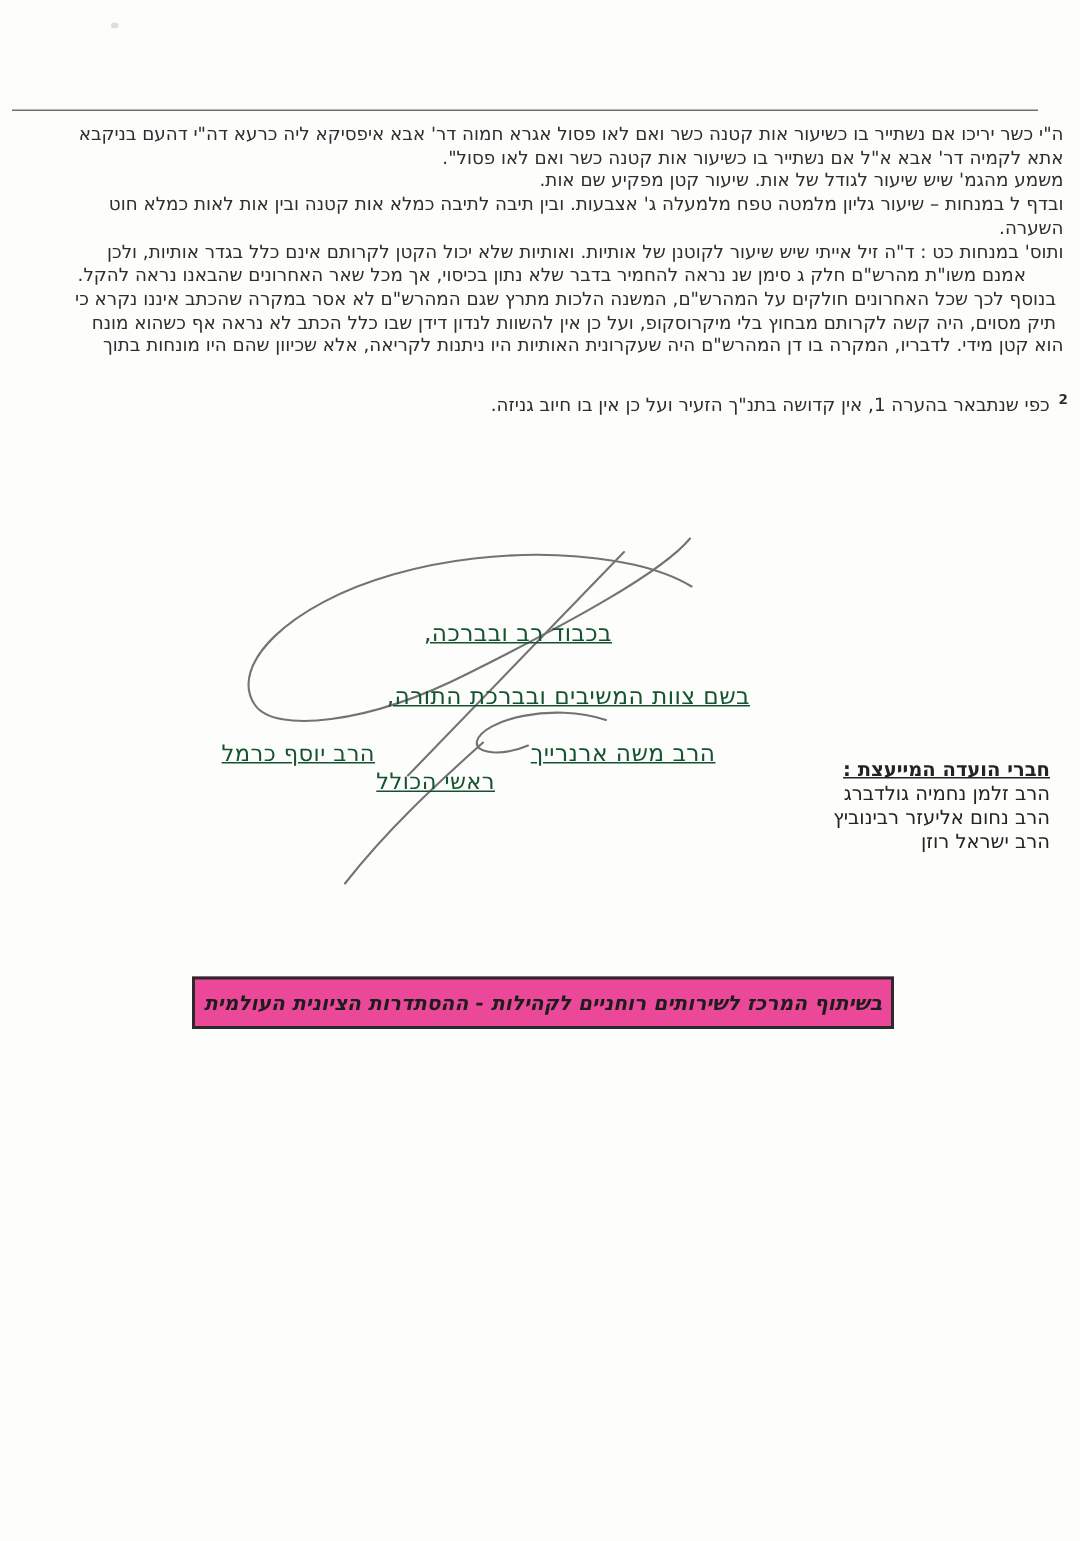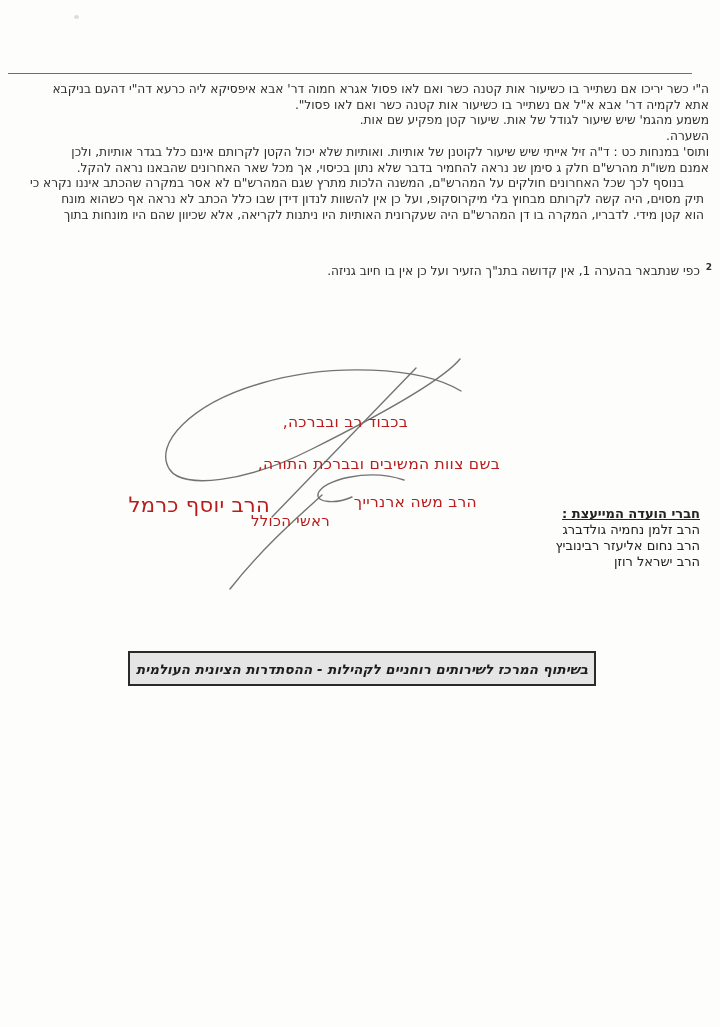--- a/index.html
+++ b/index.html
@@ -20,54 +20,55 @@
   .body-text .bline:nth-child(7){padding-right:25px;}
   .body-text .bline:nth-child(8){padding-right:5px;}
   .body-text .bline:nth-child(9){padding-right:5px;}
   .footnote{
     position:absolute;top:262px;right:8px;left:6px;
     direction:rtl;text-align:right;white-space:nowrap;
     color:#2e2e2e;font-size:12.2px;
   }
   .footnote sup{font-size:9px;font-weight:bold;margin-left:2px;}
   .sig-svg{position:absolute;left:0;top:0;pointer-events:none;}
-  .closing-line{position:absolute;direction:rtl;white-space:nowrap;color:#b91c1c;}
+  .closing-line{position:absolute;direction:rtl;white-space:nowrap;color:#14532d;text-decoration:underline;}
   .closing-salutation{top:413px;right:312px;font-size:15.5px;letter-spacing:.3px;}
   .closing-behalf{top:455px;right:220px;font-size:15.5px;letter-spacing:.3px;}
   .signer-right{top:493px;right:243px;font-size:15.5px;letter-spacing:.3px;}
-  .signer-left{top:493px;right:450px;font-size:21px;letter-spacing:.3px;}
+  .signer-left{top:493px;right:470px;font-size:15px;letter-spacing:.3px;}
   .signer-role{top:512px;right:390px;font-size:15px;letter-spacing:.3px;}
   .committee{
     position:absolute;top:506px;right:20px;
     direction:rtl;text-align:right;color:#232323;
     font-size:13px;line-height:16px;
   }
   .committee-heading{text-decoration:underline;font-weight:bold;white-space:nowrap;}
   .committee-member{white-space:nowrap;}
   .footer-box{
     position:absolute;top:651px;left:128px;width:464px;height:31px;
-    border:2px solid #2a2a2a;background:#e5e5e5;
+    border:2px solid #2a2a2a;background:#ec4899;
     display:flex;align-items:center;justify-content:center;
     font-size:13.5px;font-weight:bold;font-style:italic;color:#1d1d1d;
   }
   .footer-box span{direction:rtl;white-space:nowrap;}
 </style>
 </head>
 <body>
 
 <div class="page">
 
   <div class="artifact"></div>
 
   <hr class="top-rule">
 
   <div class="body-text">
       <div class="bline">ה"י כשר יריכו אם נשתייר בו כשיעור אות קטנה כשר ואם לאו פסול אגרא חמוה דר' אבא איפסיקא ליה כרעא דה"י דהעם בניקבא</div>
       <div class="bline">אתא לקמיה דר' אבא א"ל אם נשתייר בו כשיעור אות קטנה כשר ואם לאו פסול".</div>
       <div class="bline">משמע מהגמ' שיש שיעור לגודל של אות. שיעור קטן מפקיע שם אות.</div>
+      <div class="bline">ובדף ל במנחות – שיעור גליון מלמטה טפח מלמעלה ג' אצבעות. ובין תיבה לתיבה כמלא אות קטנה ובין אות לאות כמלא חוט</div>
       <div class="bline">השערה.</div>
       <div class="bline">ותוס' במנחות כט : ד"ה זיל אייתי שיש שיעור לקוטנן של אותיות. ואותיות שלא יכול הקטן לקרותם אינם כלל בגדר אותיות, ולכן</div>
       <div class="bline">אמנם משו"ת מהרש"ם חלק ג סימן שנ נראה להחמיר בדבר שלא נתון בכיסוי, אך מכל שאר האחרונים שהבאנו נראה להקל.</div>
       <div class="bline">בנוסף לכך שכל האחרונים חולקים על המהרש"ם, המשנה הלכות מתרץ שגם המהרש"ם לא אסר במקרה שהכתב איננו נקרא כי</div>
       <div class="bline">תיק מסוים, היה קשה לקרותם מבחוץ בלי מיקרוסקופ, ועל כן אין להשוות לנדון דידן שבו כלל הכתב לא נראה אף כשהוא מונח</div>
       <div class="bline">הוא קטן מידי. לדבריו, המקרה בו דן המהרש"ם היה שעקרונית האותיות היו ניתנות לקריאה, אלא שכיוון שהם היו מונחות בתוך</div>
     </div>
 
   <div class="footnote">
     <sup>2</sup>

